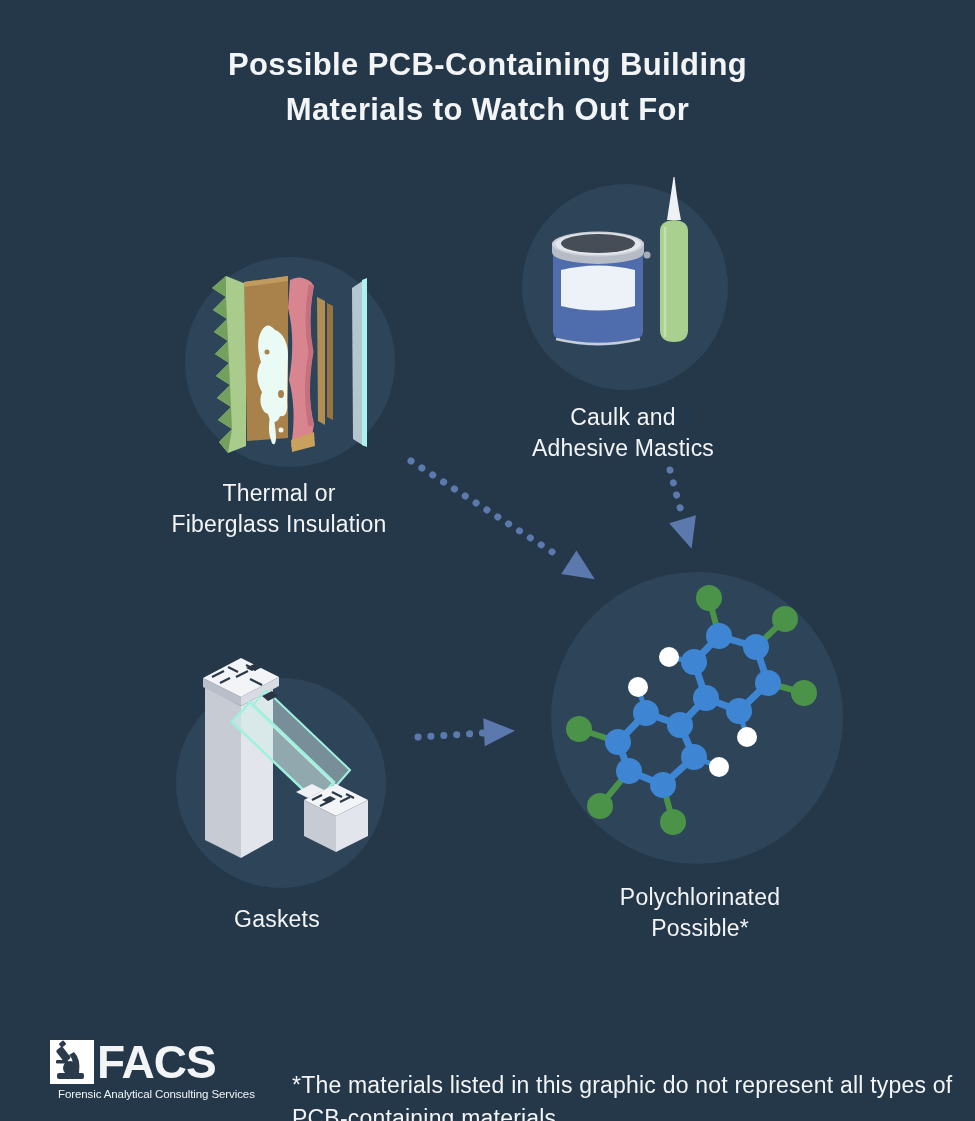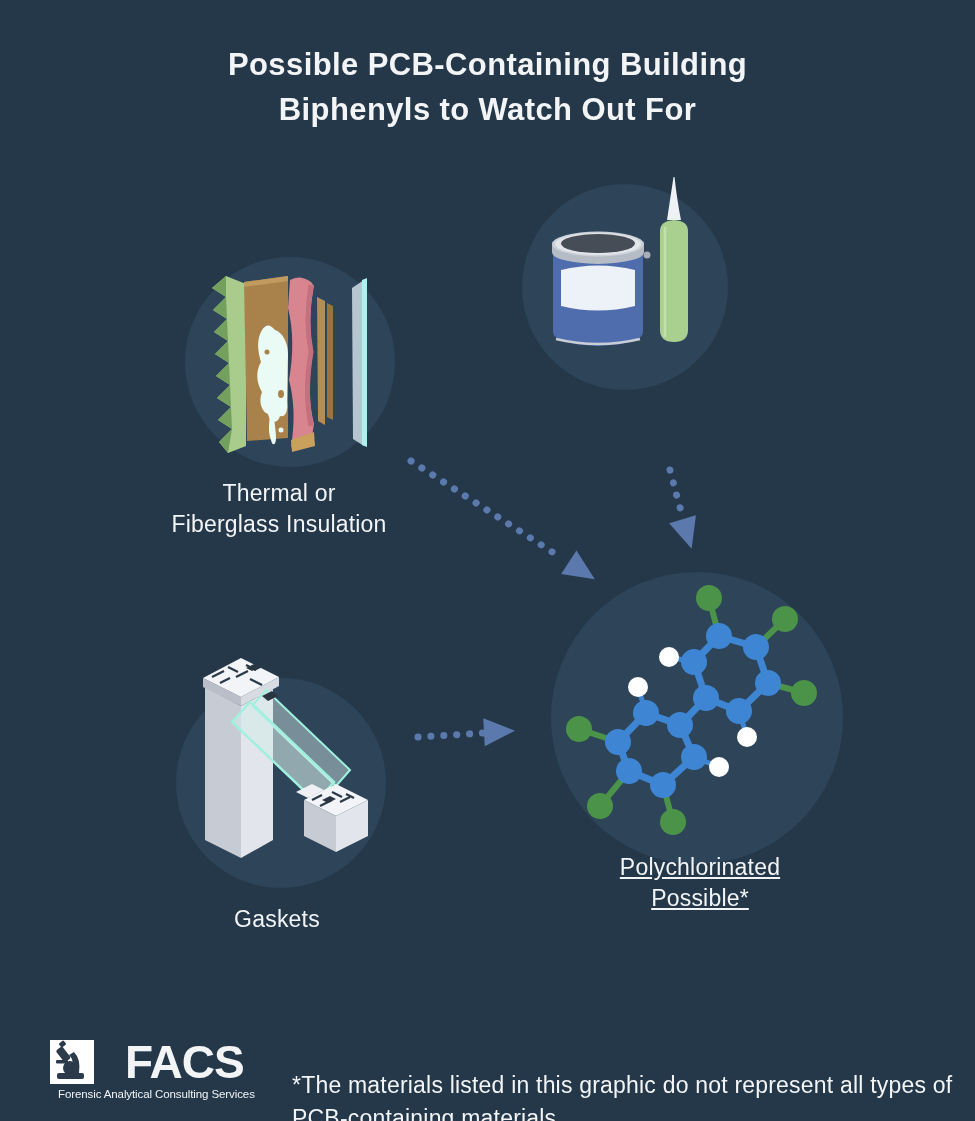--- a/index.html
+++ b/index.html
@@ -25,27 +25,27 @@
     position:absolute;top:42px;left:0;width:975px;text-align:center;
     font-size:31px;line-height:45px;font-weight:600;letter-spacing:.4px;color:var(--text);
   }
   .label{
     position:absolute;text-align:center;font-size:23px;line-height:31px;
     font-weight:400;color:var(--text);letter-spacing:.2px;
   }
   .label-insulation{left:109px;top:478px;width:340px;}
   .label-caulk{left:463px;top:402px;width:320px;}
   .label-gaskets{left:117px;top:904px;width:320px;}
-  .label-pcb{left:540px;top:852px;width:320px;text-decoration:underline;}
+  .label-pcb{left:540px;top:882px;width:320px;}
   .footnote{
     position:absolute;left:292px;top:1042px;width:672px;
     font-size:23px;line-height:33px;color:var(--text);letter-spacing:.2px;margin-top:27px;
   }
   .logo{position:absolute;left:50px;top:1040px;width:230px;}
-  .logo-row{display:flex;align-items:center;gap:28px;}
+  .logo-row{display:flex;align-items:center;}
   .logo-mark{width:44px;height:44px;background:#ffffff;flex:0 0 auto;
     display:flex;align-items:center;justify-content:center;}
   .logo-acronym{font-size:46px;font-weight:700;line-height:44px;letter-spacing:-1px;
     color:var(--text);margin-left:3px;}
   .logo-tagline{font-size:11.5px;letter-spacing:-.1px;color:var(--text);margin-top:4px;margin-left:8px;}
 </style>
 </head>
 <body>
 
 <div class="page">
@@ -225,28 +225,32 @@
       <path style="fill:var(--arrow)" d="M-5,-14 L26,0 L-5,14 Z" transform="translate(684,524) rotate(73)"></path>
     </g>
     <g>
       <line x1="418" y1="737" x2="484" y2="733" style="stroke:var(--arrow)" stroke-width="7" stroke-linecap="round" stroke-dasharray="0.1 12.8"></line>
       <path style="fill:var(--arrow)" d="M-5,-14 L26,0 L-5,14 Z" transform="translate(489,732) rotate(-3)"></path>
     </g>
   </svg>
 
   <div class="title">
     <div>Possible PCB-Containing Building</div>
-    <div>Biphenyls to Watch Out For</div>
+    <div>Materials to Watch Out For</div>
   </div>
 
   <div class="label label-insulation">
     <div>Thermal or</div>
     <div>Fiberglass Insulation</div>
   </div>
 
+  <div class="label label-caulk">
+    <div>Caulk and</div>
+    <div>Adhesive Mastics</div>
+  </div>
 
   <div class="label label-gaskets">
     <div>Gaskets</div>
   </div>
 
   <div class="label label-pcb">
     <div>Polychlorinated</div>
     <div>Possible*</div>
   </div>
 

